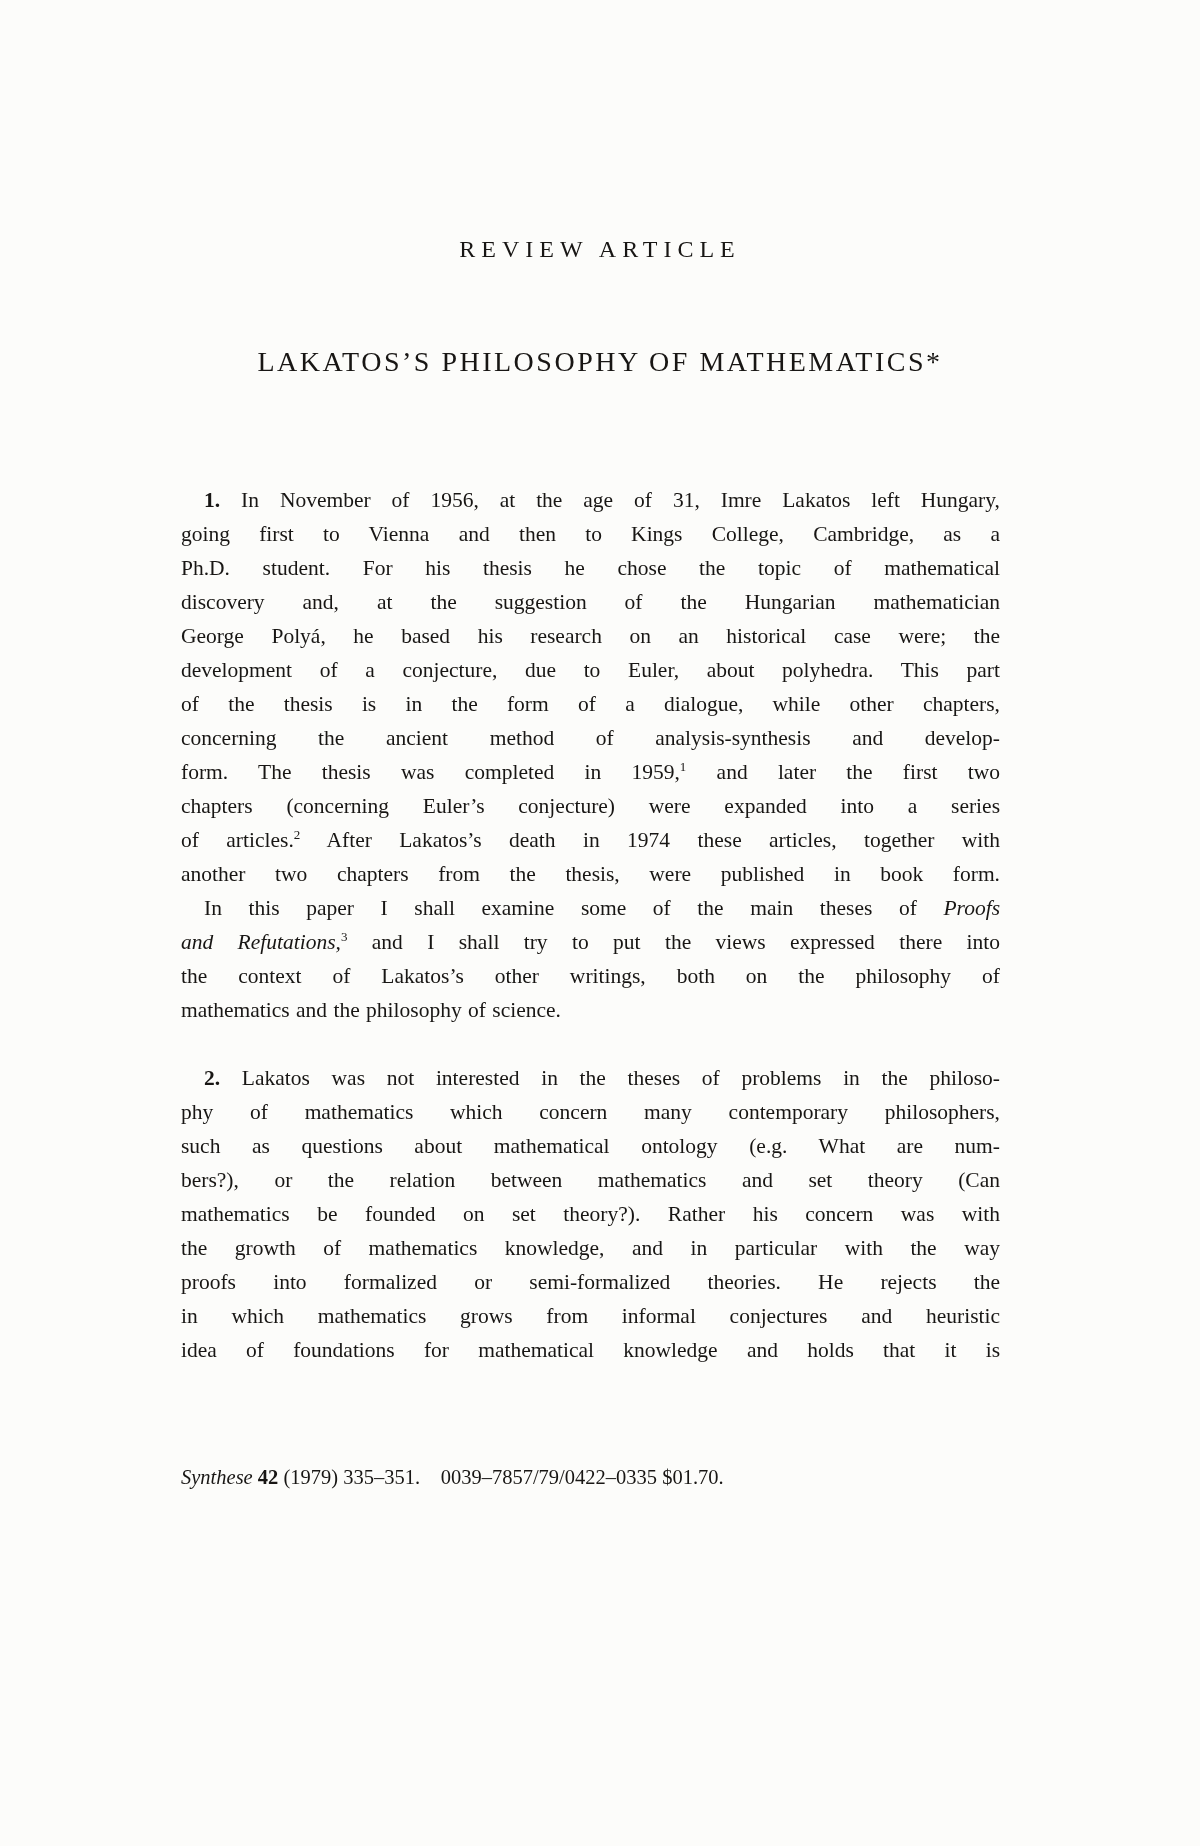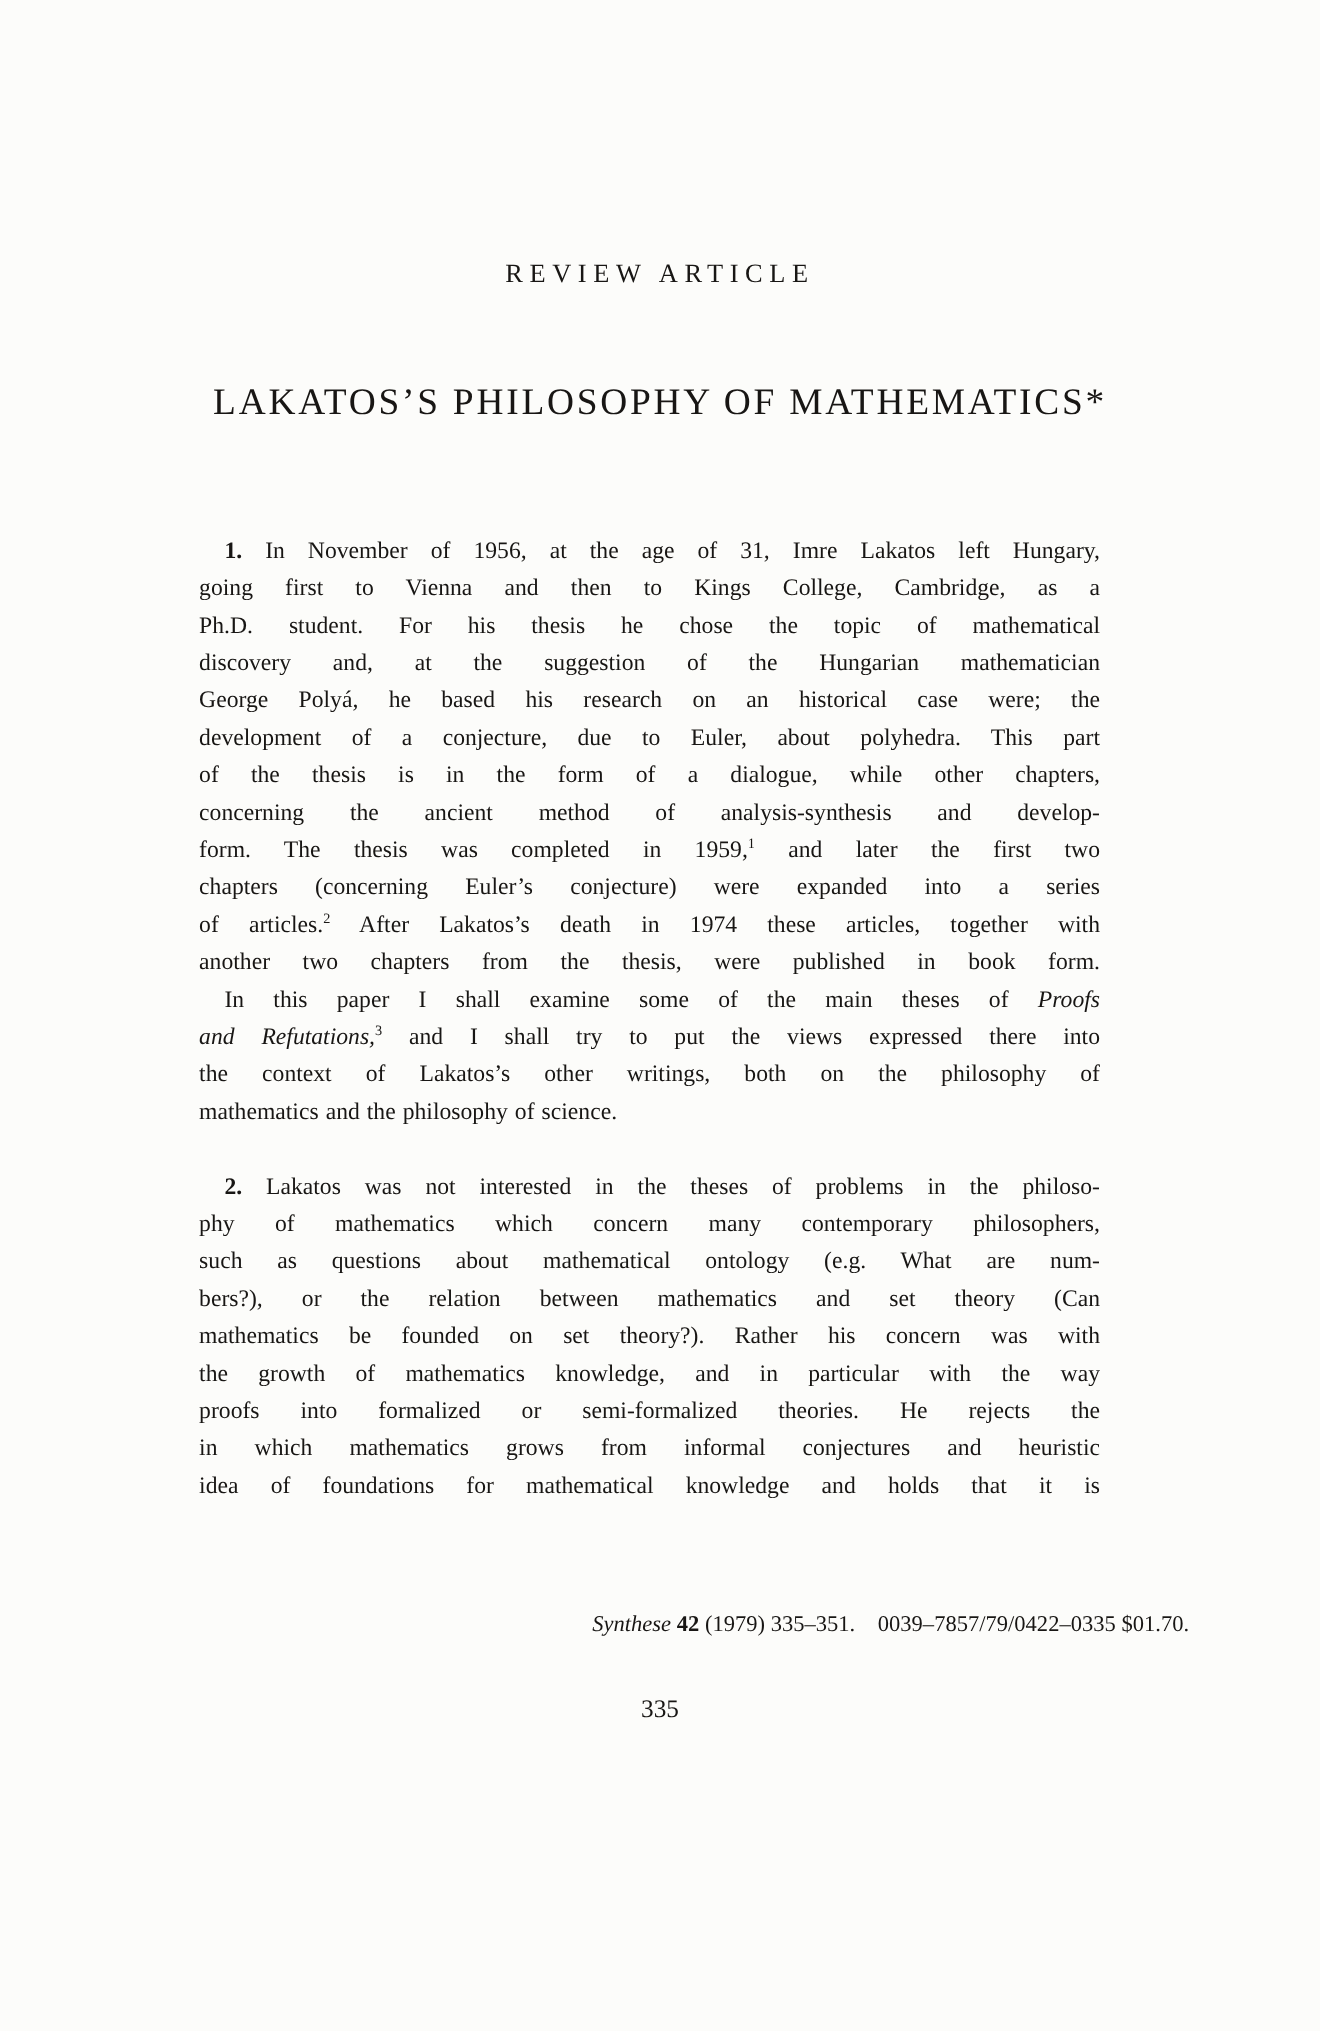--- a/index.html
+++ b/index.html
@@ -25,21 +25,21 @@
     font-size:24px;
     letter-spacing:6px;
     line-height:1.1;
     white-space:nowrap;
   }
   .title{
     position:absolute;
     top:347px; left:0; width:100%;
     margin:0;
     text-align:center;
-    font-size:34px;
+    font-size:28px;
     font-weight:normal;
     letter-spacing:2.5px;
     line-height:1.1;
     white-space:nowrap;
   }
   .body{
     position:absolute;
     left:181px; top:483px;
     width:819px;
     font-size:21.5px;
@@ -65,21 +65,20 @@
   sup{
     font-size:13px;
     line-height:0;
     vertical-align:super;
   }
   .footer{
     position:absolute;
     left:181px; top:1462px;
     width:900px;
     font-size:20.5px;
-    text-align:right;
   }
   .footer-line{
     height:31px;
     line-height:31px;
     white-space:nowrap;
   }
   .footer-line.copyright{
     font-style:italic;
     font-weight:bold;
   }
@@ -125,15 +124,14 @@
       <div class="line"><span>the growth of mathematics knowledge, and in particular with the way</span></div>
       <div class="line"><span>proofs into formalized or semi-formalized theories. He rejects the</span></div>
       <div class="line"><span>in which mathematics grows from informal conjectures and heuristic</span></div>
       <div class="line"><span>idea of foundations for mathematical knowledge and holds that it is</span></div>
     </div>
 
   <div class="footer">
     <div class="footer-line citation"><span class="it">Synthese</span><span> </span><span class="b">42</span><span> (1979) 335–351.</span><span> </span><span>0039–7857/79/0422–0335 $01.70.</span></div>
   </div>
 
-  <div class="page-number">335</div>
 
 </div>
 
 </body></html>

